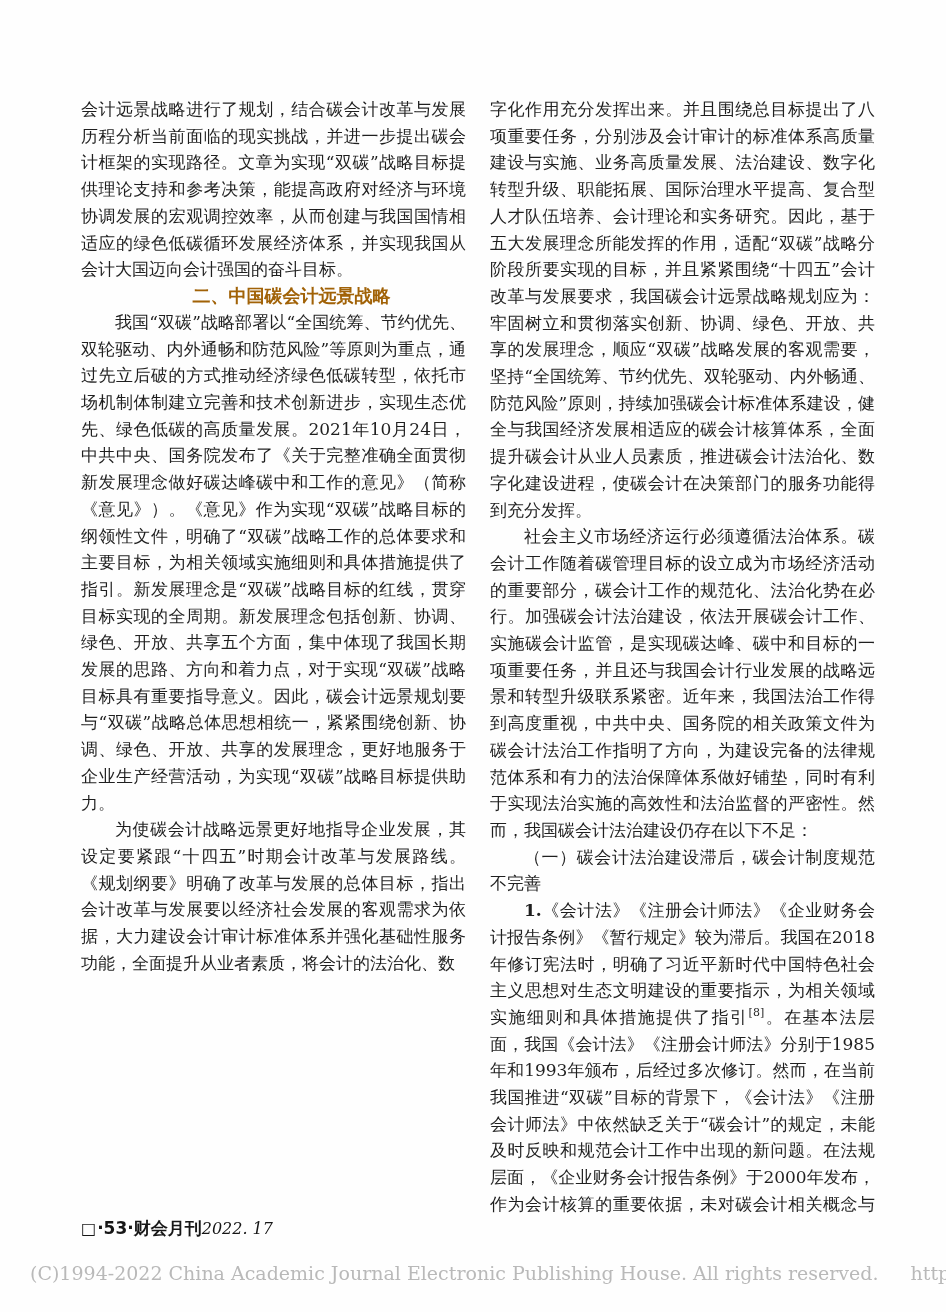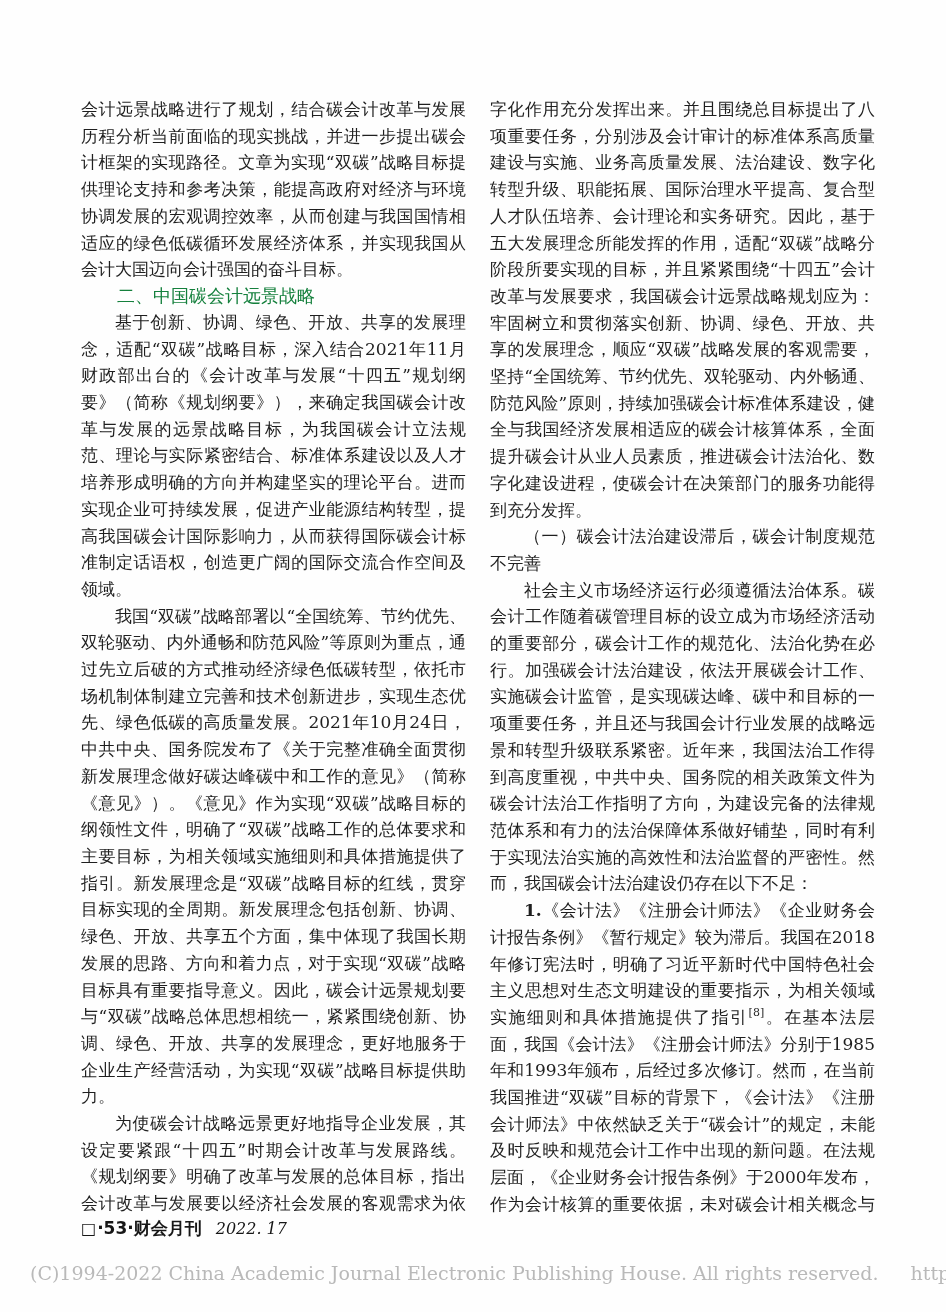--- a/index.html
+++ b/index.html
@@ -29,26 +29,26 @@
     overflow: hidden;
     font-size: 17px;
     line-height: 26.7px;
     text-align: justify;
   }
   .col p { margin: 0; }
   .indent { text-indent: 2em; }
   .noindent { text-indent: 0; }
   .section-heading {
     font-family: "DejaVu Sans", "Liberation Sans", sans-serif;
-    font-weight: normal;
+    font-weight: bold;
     font-size: 18px;
-    color: #15803d;
+    color: #a16207;
     margin: 15px 0 11px 0;
     text-indent: 2em;
-    text-align: left;
+    text-align: center;
     line-height: 26px;
   }
   .sub-heading {
     margin: 2px 0 2px 0;
   }
   .law-titles { }
   .item-num { font-weight: bold; }
   sup.ref {
     font-size: 11px;
     line-height: 0;
@@ -69,21 +69,21 @@
   .footer-marker {
     font-weight: normal;
     font-size: 16px;
     margin-right: 1px;
   }
   .footer-issue {
     font-family: "DejaVu Serif", "Liberation Serif", serif;
     font-style: italic;
     font-weight: normal;
     font-size: 16px;
-    margin-left: 14px;
+    margin-left: 0;
   }
   .copyright {
     position: absolute;
     left: 30px;
     top: 1262px;
     font-family: "DejaVu Serif", "Liberation Serif", serif;
     font-size: 19px;
     color: #b9b9b9;
     white-space: nowrap;
   }
@@ -92,29 +92,28 @@
 </head>
 <body>
 
 <div class="page">
 
   <div class="columns">
 
     <div class="col">
       <p class="noindent">会计远景战略进行了规划，结合碳会计改革与发展历程分析当前面临的现实挑战，并进一步提出碳会计框架的实现路径。文章为实现“双碳”战略目标提供理论支持和参考决策，能提高政府对经济与环境协调发展的宏观调控效率，从而创建与我国国情相适应的绿色低碳循环发展经济体系，并实现我国从会计大国迈向会计强国的奋斗目标。</p>
       <p class="section-heading">二、中国碳会计远景战略</p>
-      <p class="indent">基于创新、协调、绿色、开放、共享的发展理念，适配“双碳”战略目标，深入结合2021年11月财政部出台的《会计改革与发展“十四五”规划纲要》（简称《规划纲要》），来确定我国碳会计改革与发展的远景战略目标，为我国碳会计立法规范、理论与实际紧密结合、标准体系建设以及人才培养形成明确的方向并构建坚实的理论平台。进而实现企业可持续发展，促进产业能源结构转型，提高我国碳会计国际影响力，从而获得国际碳会计标准制定话语权，创造更广阔的国际交流合作空间及领域。</p>
       <p class="indent">我国“双碳”战略部署以“全国统筹、节约优先、双轮驱动、内外通畅和防范风险”等原则为重点，通过先立后破的方式推动经济绿色低碳转型，依托市场机制体制建立完善和技术创新进步，实现生态优先、绿色低碳的高质量发展。2021年10月24日，中共中央、国务院发布了《关于完整准确全面贯彻新发展理念做好碳达峰碳中和工作的意见》（简称《意见》）。《意见》作为实现“双碳”战略目标的纲领性文件，明确了“双碳”战略工作的总体要求和主要目标，为相关领域实施细则和具体措施提供了指引。新发展理念是“双碳”战略目标的红线，贯穿目标实现的全周期。新发展理念包括创新、协调、绿色、开放、共享五个方面，集中体现了我国长期发展的思路、方向和着力点，对于实现“双碳”战略目标具有重要指导意义。因此，碳会计远景规划要与“双碳”战略总体思想相统一，紧紧围绕创新、协调、绿色、开放、共享的发展理念，更好地服务于企业生产经营活动，为实现“双碳”战略目标提供助力。</p>
       <p class="indent">为使碳会计战略远景更好地指导企业发展，其设定要紧跟“十四五”时期会计改革与发展路线。《规划纲要》明确了改革与发展的总体目标，指出会计改革与发展要以经济社会发展的客观需求为依据，大力建设会计审计标准体系并强化基础性服务功能，全面提升从业者素质，将会计的法治化、数</p>
     </div>
 
     <div class="col">
       <p class="noindent">字化作用充分发挥出来。并且围绕总目标提出了八项重要任务，分别涉及会计审计的标准体系高质量建设与实施、业务高质量发展、法治建设、数字化转型升级、职能拓展、国际治理水平提高、复合型人才队伍培养、会计理论和实务研究。因此，基于五大发展理念所能发挥的作用，适配“双碳”战略分阶段所要实现的目标，并且紧紧围绕“十四五”会计改革与发展要求，我国碳会计远景战略规划应为：牢固树立和贯彻落实创新、协调、绿色、开放、共享的发展理念，顺应“双碳”战略发展的客观需要，坚持“全国统筹、节约优先、双轮驱动、内外畅通、防范风险”原则，持续加强碳会计标准体系建设，健全与我国经济发展相适应的碳会计核算体系，全面提升碳会计从业人员素质，推进碳会计法治化、数字化建设进程，使碳会计在决策部门的服务功能得到充分发挥。</p>
+      <p class="indent">社会主义市场经济运行必须遵循法治体系。碳会计工作随着碳管理目标的设立成为市场经济活动的重要部分，碳会计工作的规范化、法治化势在必行。加强碳会计法治建设，依法开展碳会计工作、实施碳会计监管，是实现碳达峰、碳中和目标的一项重要任务，并且还与我国会计行业发展的战略远景和转型升级联系紧密。近年来，我国法治工作得到高度重视，中共中央、国务院的相关政策文件为碳会计法治工作指明了方向，为建设完备的法律规范体系和有力的法治保障体系做好铺垫，同时有利于实现法治实施的高效性和法治监督的严密性。然而，我国碳会计法治建设仍存在以下不足：</p>
       <p class="indent sub-heading">（一）碳会计法治建设滞后，碳会计制度规范不完善</p>
-      <p class="indent">社会主义市场经济运行必须遵循法治体系。碳会计工作随着碳管理目标的设立成为市场经济活动的重要部分，碳会计工作的规范化、法治化势在必行。加强碳会计法治建设，依法开展碳会计工作、实施碳会计监管，是实现碳达峰、碳中和目标的一项重要任务，并且还与我国会计行业发展的战略远景和转型升级联系紧密。近年来，我国法治工作得到高度重视，中共中央、国务院的相关政策文件为碳会计法治工作指明了方向，为建设完备的法律规范体系和有力的法治保障体系做好铺垫，同时有利于实现法治实施的高效性和法治监督的严密性。然而，我国碳会计法治建设仍存在以下不足：</p>
       <p class="indent">
         <span class="item-num">1.</span><span class="law-titles">《会计法》《注册会计师法》《企业财务会计报告条例》《暂行规定》较为滞后。</span><span>我国在2018年修订宪法时，明确了习近平新时代中国特色社会主义思想对生态文明建设的重要指示，为相关领域实施细则和具体措施提供了指引</span><sup class="ref">[8]</sup><span>。在基本法层面，我国《会计法》《注册会计师法》分别于1985年和1993年颁布，后经过多次修订。然而，在当前我国推进“双碳”目标的背景下，《会计法》《注册会计师法》中依然缺乏关于“碳会计”的规定，未能及时反映和规范会计工作中出现的新问题。在法规层面，《企业财务会计报告条例》于2000年发布，作为会计核算的重要依据，未对碳会计相关概念与计量方式、碳信</span>
       </p>
     </div>
 
   </div>
 
   <div class="page-footer">
     <span class="footer-marker">□</span>
     <span class="footer-journal">·53·财会月刊</span>

